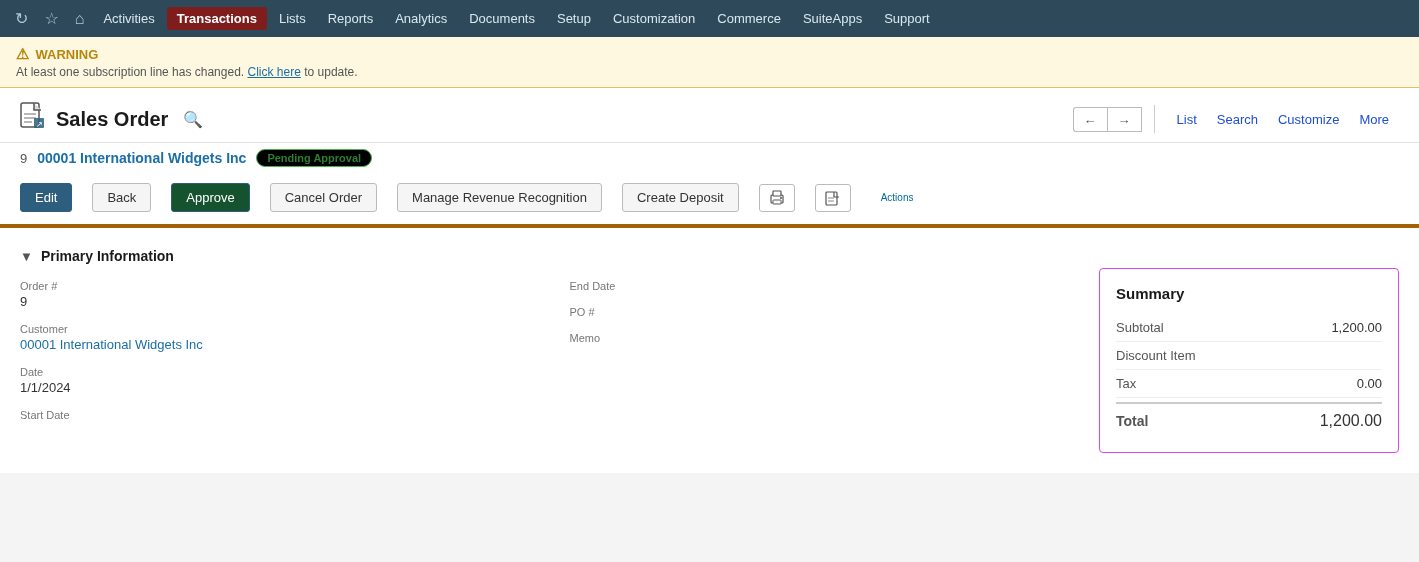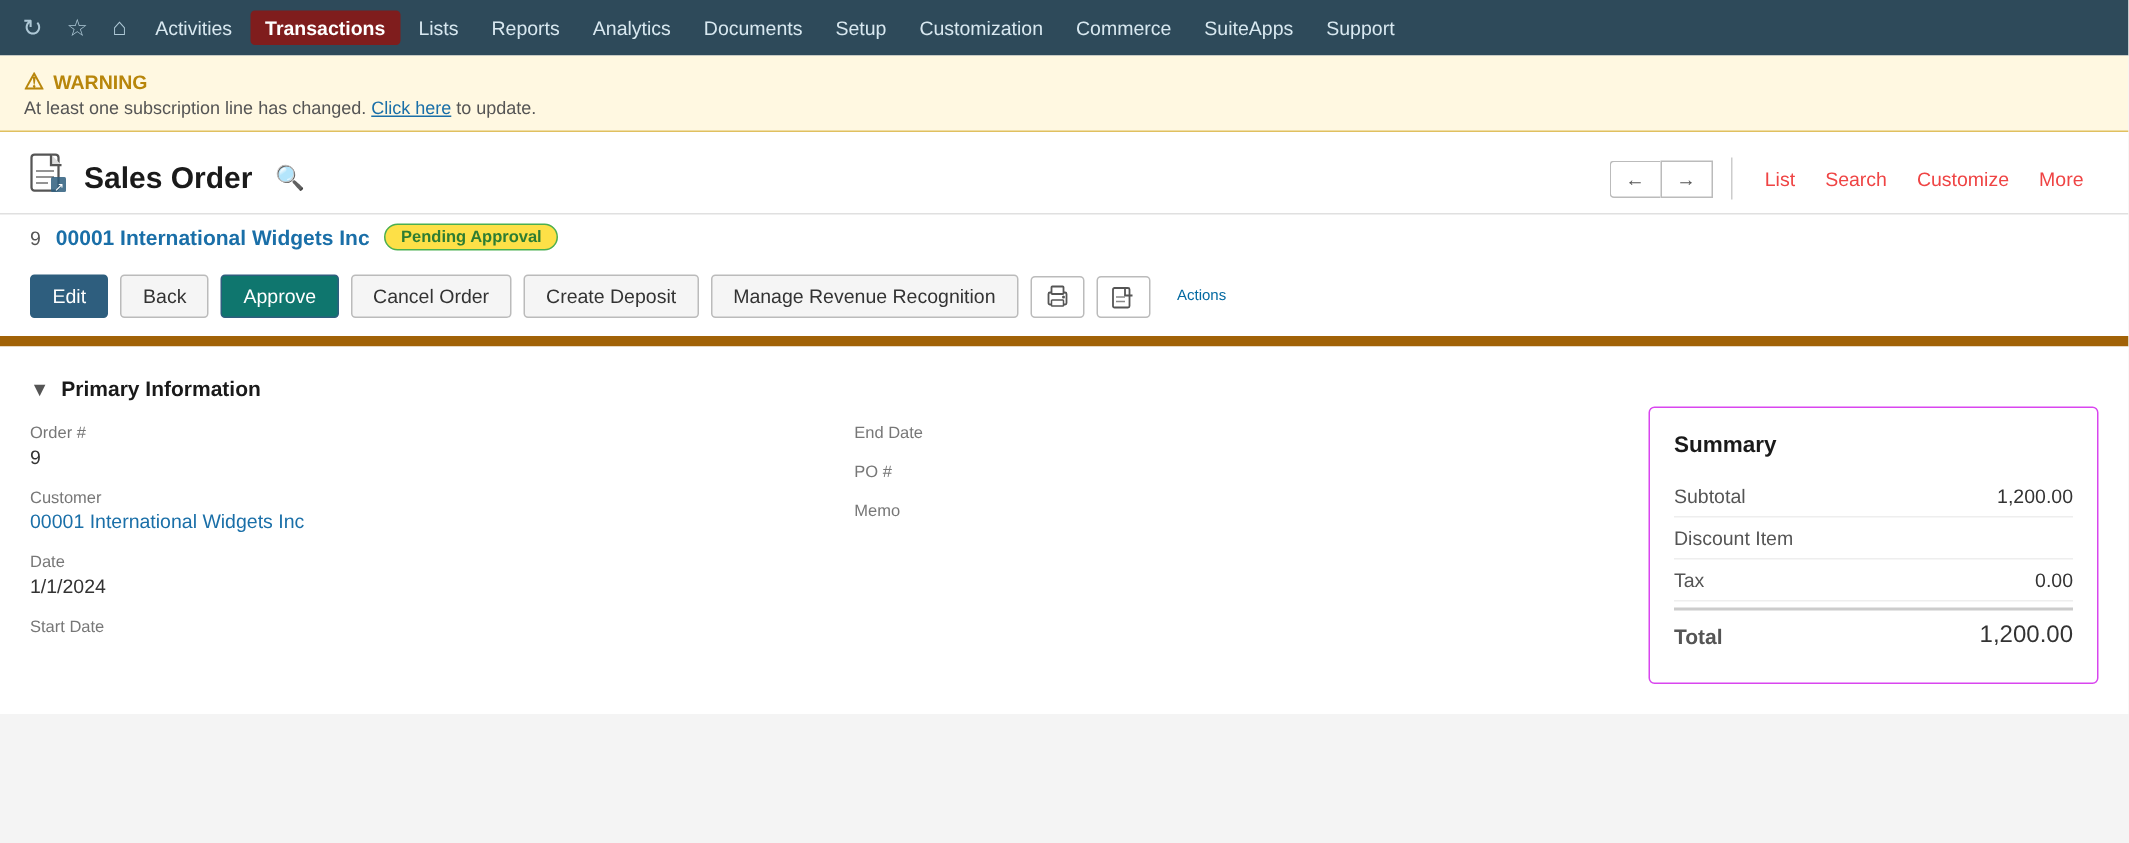--- a/index.html
+++ b/index.html
@@ -102,70 +102,70 @@
       padding: 4px 10px;
       cursor: pointer;
       font-size: 13px;
     }
     .nav-arrow:first-child { border-right: none; border-radius: 3px 0 0 3px; }
     .nav-arrow:last-of-type { border-radius: 0 3px 3px 0; }
     .separator { width: 1px; background: #ccc; height: 28px; margin: 0 12px; }
     .header-link-btn {
       background: none;
       border: none;
-      color: #ef4444;
+      color: #1d4ed8;
       font-size: 13px;
       cursor: pointer;
       padding: 4px 10px;
       text-decoration: none;
     }
 
     
     .sub-header {
       display: flex;
       align-items: center;
       padding: 6px 20px 8px 20px;
       gap: 10px;
     }
     .order-number { font-size: 13px; color: #555; }
     .company-name { font-size: 14px; font-weight: bold; color: #1a6fa8; cursor: pointer; }
     .status-badge {
-      background: #fde047;
+      background: #000000;
       border: 1px solid #4caf50;
       color: #2e7d32;
       border-radius: 12px;
       padding: 2px 10px;
       font-size: 11px;
       font-weight: bold;
     }
 
     
     .action-bar {
       display: flex;
       align-items: center;
       padding: 8px 20px 12px 20px;
-      gap: 8px;
-      border-bottom: 7px solid #a16207;
+      gap: 20px;
+      border-bottom: 4px solid #a16207;
     }
     .btn {
       padding: 6px 14px;
       font-size: 13px;
       cursor: pointer;
       border-radius: 3px;
       border: 1px solid #bbb;
       background: #f5f5f5;
       color: #333;
     }
     .btn-primary {
       background: #2e5e7e;
       color: #fff;
       border-color: #2e5e7e;
     }
     .btn-approve {
-      background: #0f766e;
+      background: #14532d;
       color: #fff;
       border-color: #2e5e7e;
       text-align: right;
     }
     .icon-btn {
       background: none;
       border: 1px solid #bbb;
       padding: 5px 9px;
       cursor: pointer;
       border-radius: 3px;
@@ -340,22 +340,22 @@
     <span class="order-number">9</span>
     <span class="company-name">00001 International Widgets Inc</span>
     <span class="status-badge">Pending Approval</span>
   </div>
 
   <div class="action-bar">
     <button class="btn btn-primary">Edit</button>
     <button class="btn">Back</button>
     <button class="btn btn-approve">Approve</button>
     <button class="btn">Cancel Order</button>
+    <button class="btn">Manage Revenue Recognition</button>
     <button class="btn">Create Deposit</button>
-    <button class="btn">Manage Revenue Recognition</button>
     <button class="icon-btn">
       <svg width="16" height="16" viewBox="0 0 16 16" fill="none">
           <rect x="2" y="5" width="12" height="8" rx="1" stroke="#555" stroke-width="1.2"></rect>
           <rect x="4" y="1" width="8" height="5" rx="0.5" fill="white" stroke="#555" stroke-width="1.2"></rect>
           <rect x="4" y="10" width="8" height="4" rx="0.5" fill="white" stroke="#555" stroke-width="1"></rect>
           <circle cx="12" cy="8" r="1" fill="#555"></circle>
         </svg>
     </button>
     <button class="icon-btn">
       <svg width="16" height="16" viewBox="0 0 16 16" fill="none">

